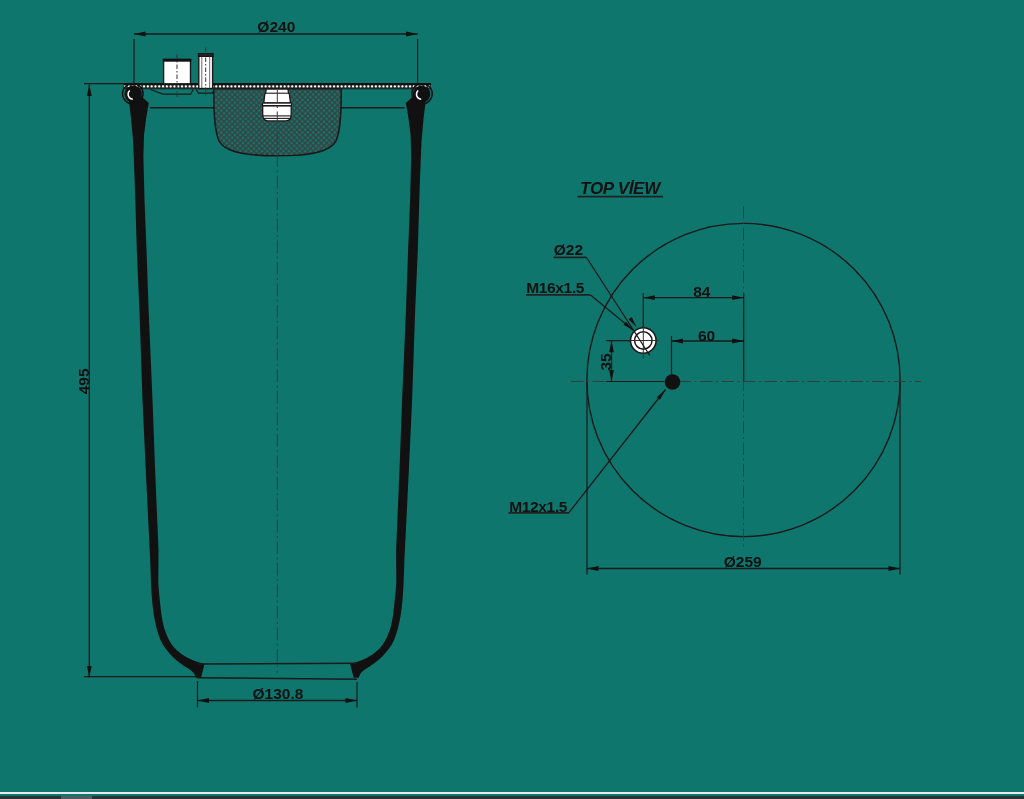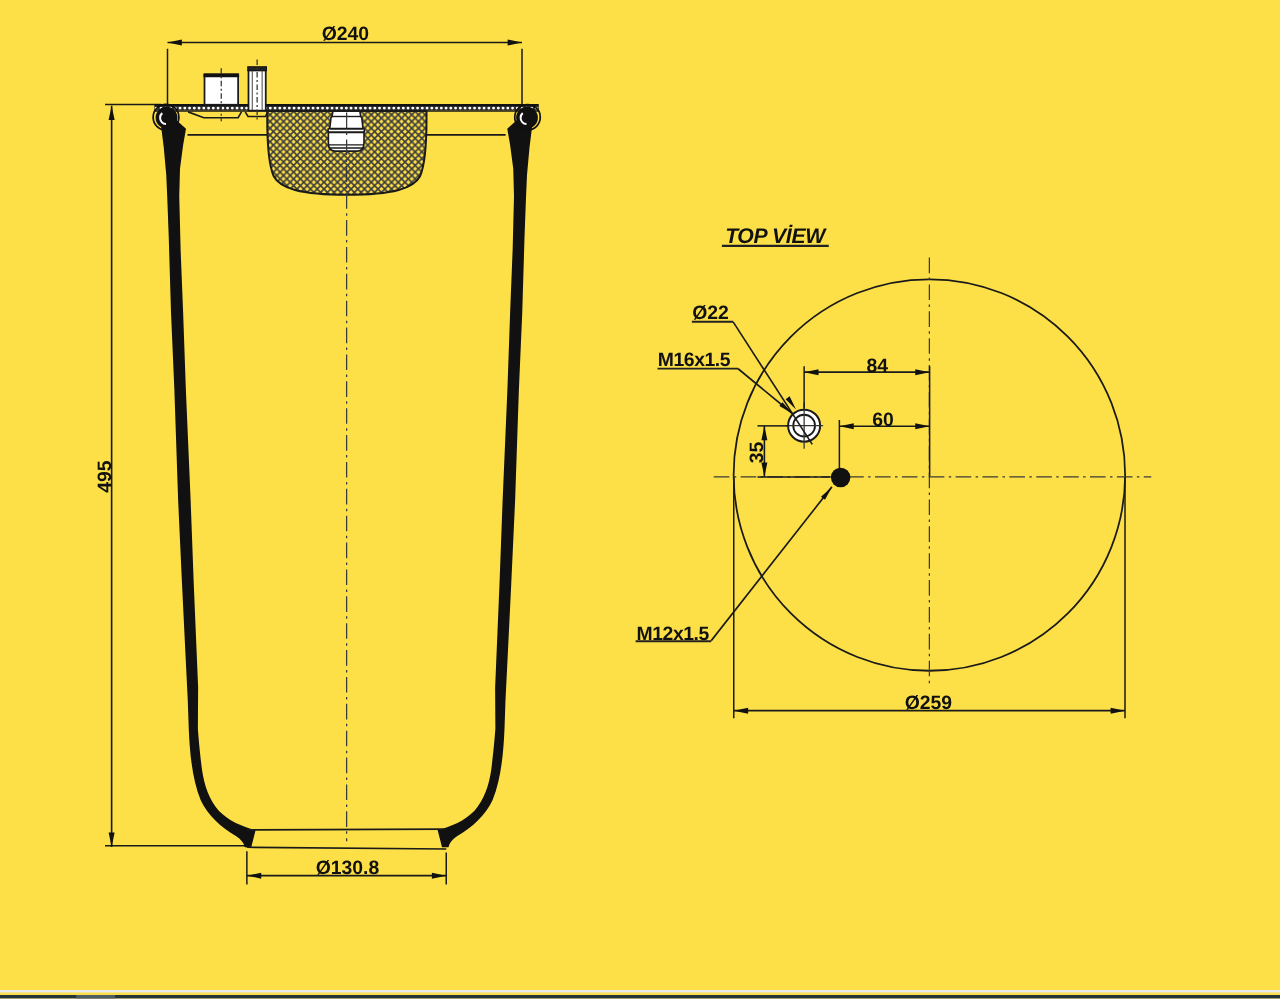--- a/index.html
+++ b/index.html
@@ -1,16 +1,16 @@
 <!DOCTYPE html>
 <html><head>
 <meta charset="utf-8">
 <style>
   html,body{margin:0;padding:0;background:#fff;}
-  .wrap{position:relative;width:1024px;height:799px;background:#fde047;overflow:hidden;
+  .wrap{position:relative;width:1024px;height:799px;background:#0f766e;overflow:hidden;
         font-family:"Liberation Sans", sans-serif;}
   svg text{font-family:"Liberation Sans", sans-serif;font-weight:bold;fill:#111;}
 </style>
 </head>
 <body>
 <div class="wrap">
 <svg width="1024" height="799" viewBox="0 0 1024 799" xmlns="http://www.w3.org/2000/svg">
 <defs>
   <pattern id="xhatch" width="5.4" height="5.4" patternUnits="userSpaceOnUse">
     <path d="M-1,6.4 L6.4,-1 M-1,-1 L6.4,6.4" stroke="#3d3d3d" stroke-width="1.3" fill="none"></path>

